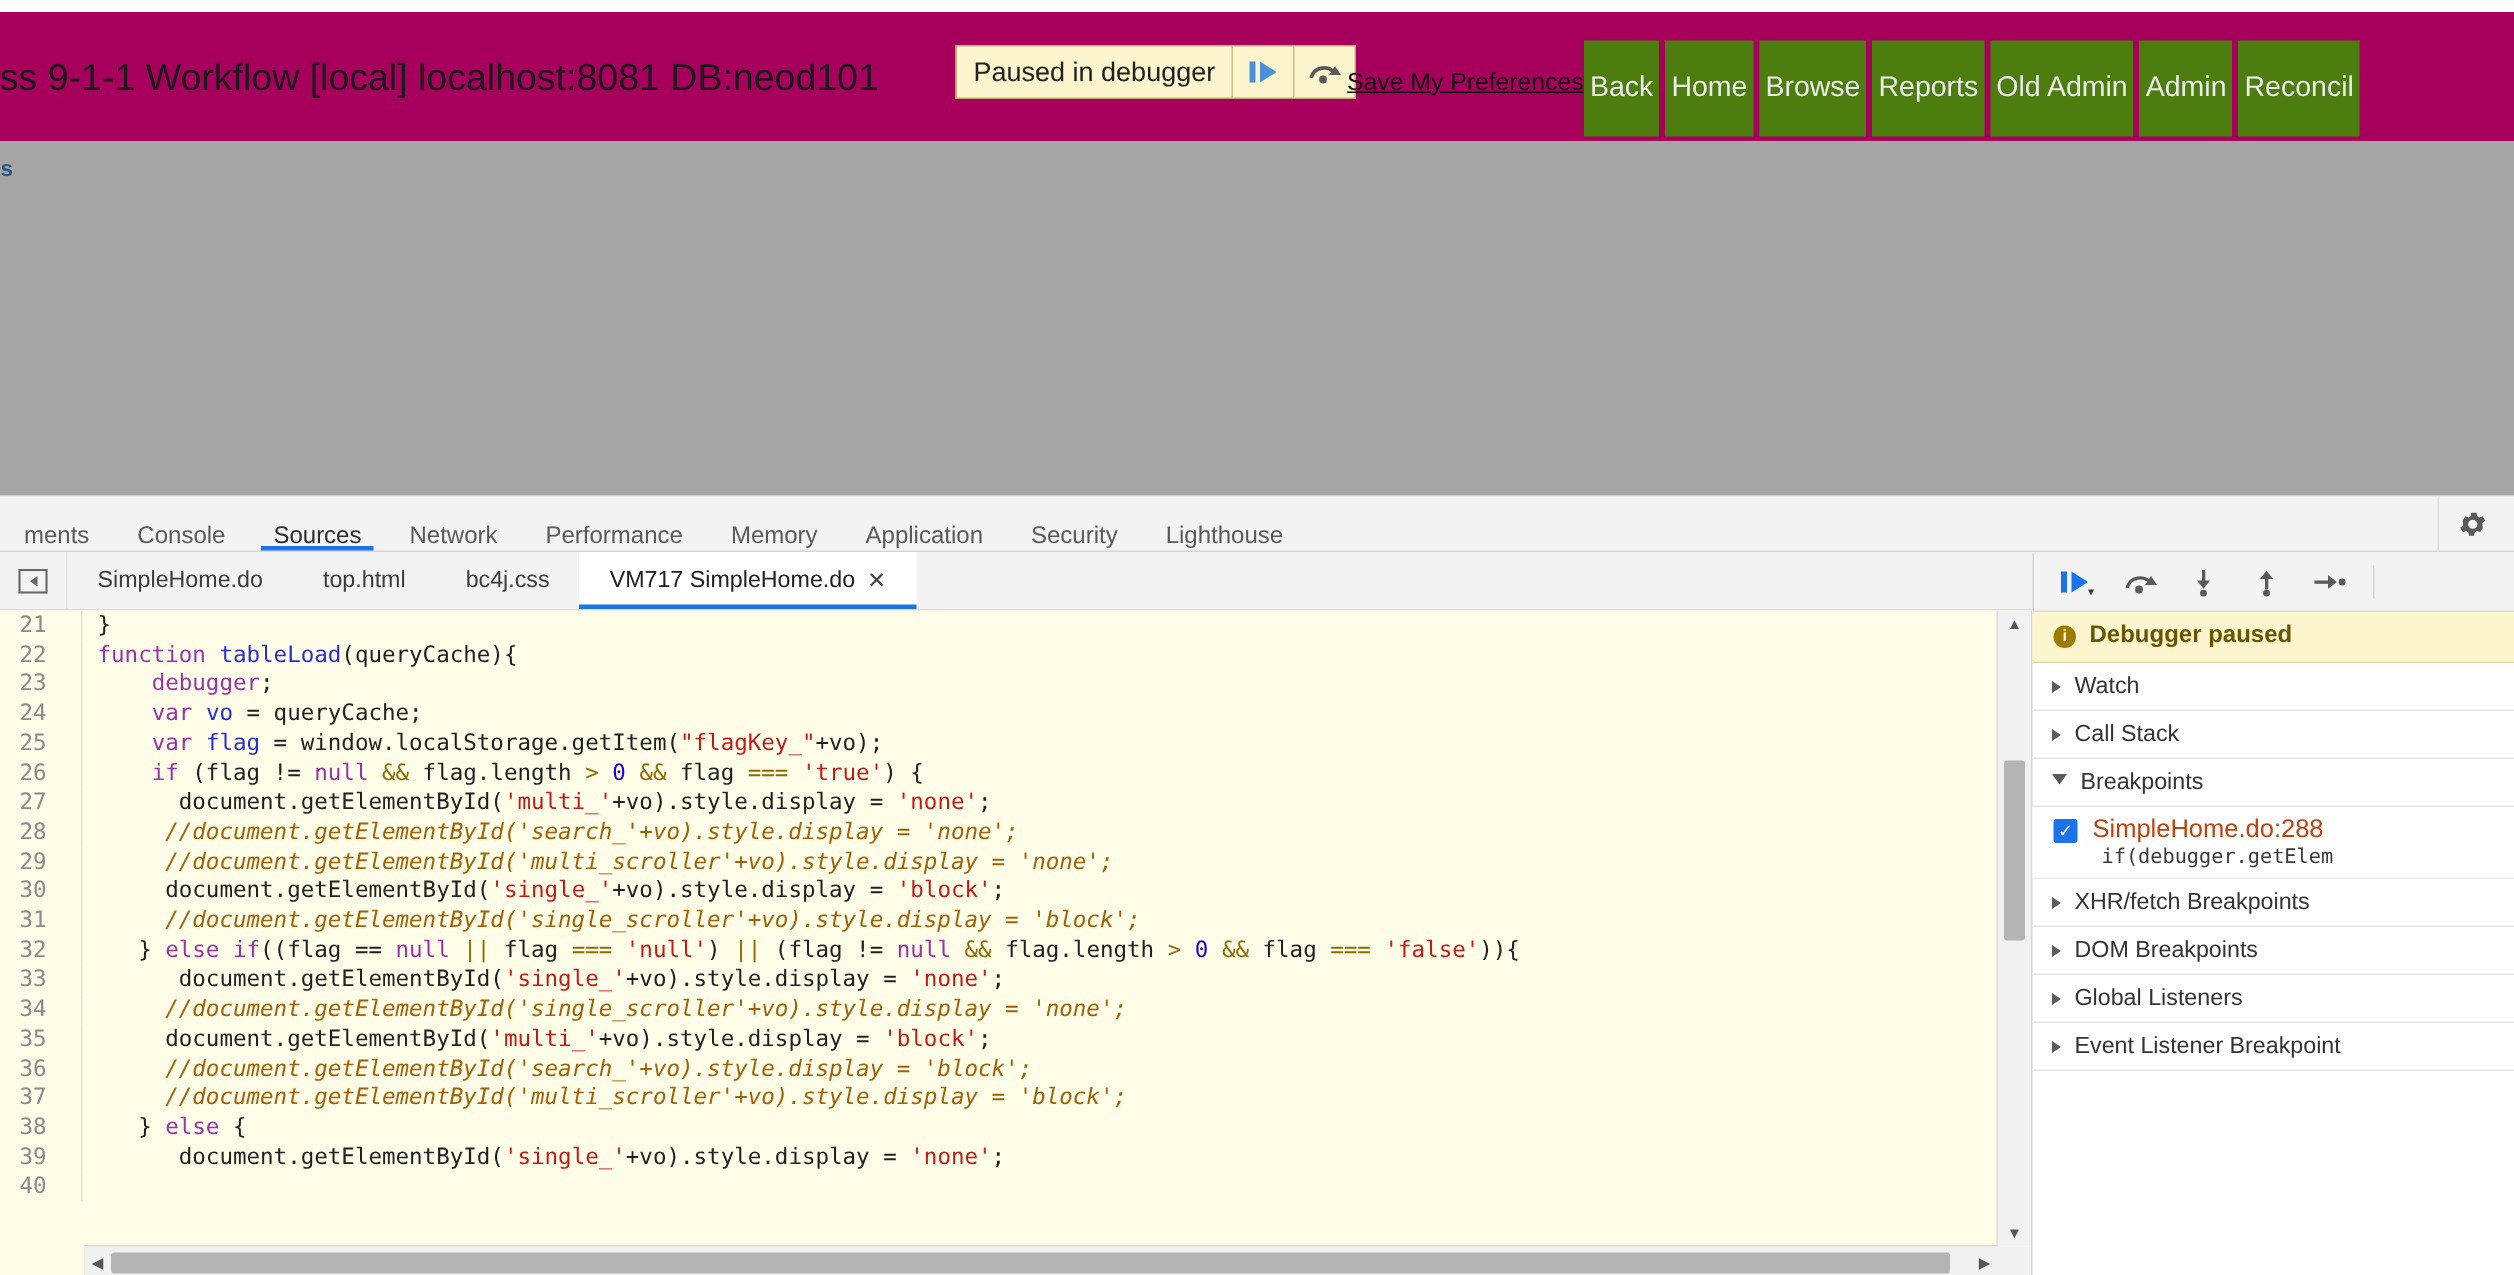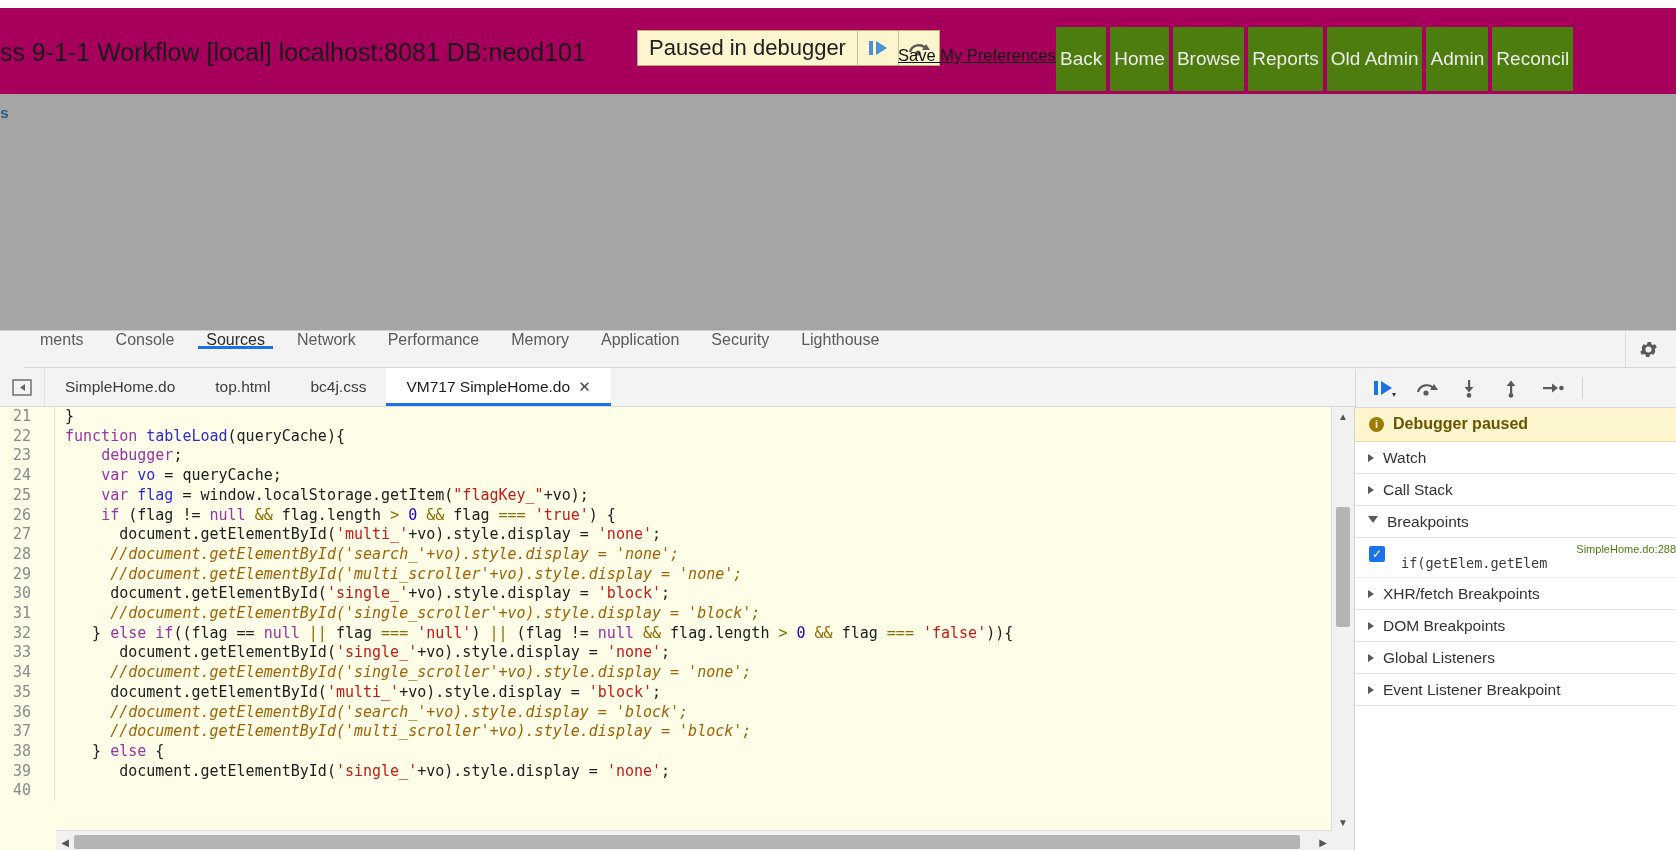--- a/index.html
+++ b/index.html
@@ -31,21 +31,21 @@
     position: absolute;
     left: 637px; top: 22px;
     height: 34px;
     background: #fdf5cd;
     border: 1px solid #b8ae76;
     display: flex; align-items: stretch;
   }
   .paused-pill .ptext {
     display: flex; align-items: center;
     padding: 0 11px;
-    font-size: 22px;
+    font-size: 18px;
     color: #202020;
     white-space: nowrap;
   }
   .paused-pill .pbtn {
     width: 40px;
     border-left: 1px solid #c9c08a;
     display: flex; align-items: center; justify-content: center;
     cursor: pointer;
   }
   .save-prefs {
@@ -96,22 +96,21 @@
     background: #f3f3f3;
     border-top: 1px solid #cfcfcf;
     font-family: "Liberation Sans", sans-serif;
   }
   .dt-tabbar {
     position: relative;
     height: 36px;
     background: #f3f3f3;
     border-bottom: 1px solid #d5d5d5;
     display: flex;
-    align-items: flex-start;
-    margin-left: 24px;
+    align-items: flex-end;
   }
   .dt-tabs { display: flex; align-items: stretch; }
   .dt-tab {
     display: flex; align-items: center;
     padding: 0 16px;
     font-size: 16px;
     color: #5a5a5a;
     white-space: nowrap;
     cursor: pointer;
     position: relative;
@@ -342,21 +341,21 @@
   .bp-check {
     position: absolute;
     left: 14px; top: 8px;
     width: 16px; height: 16px;
     background: #1a73e8;
     border-radius: 2px;
     color: #fff; font-size: 12px;
     display: flex; align-items: center; justify-content: center;
     cursor: pointer;
   }
-  .bp-title { font-size: 11px; color: #4d7c0f; white-space: nowrap; text-align: right; }
+  .bp-title { font-size: 17px; color: #c2410c; white-space: nowrap; }
   .bp-snippet {
     font-family: "DejaVu Sans Mono", monospace;
     font-size: 13.5px;
     color: #3a3a3a;
     white-space: nowrap;
     overflow: hidden;
     padding-left: 6px;
   }
 </style>
 </head>
@@ -531,21 +530,21 @@
           <span>Call Stack</span>
         </div>
         <div class="dbg-section">
           <span class="tri open"></span>
           <span>Breakpoints</span>
         </div>
 
         <div class="bp-item">
           <div class="bp-check">✓</div>
           <div class="bp-title">SimpleHome.do:288</div>
-          <div class="bp-snippet">if(getElem.getElem</div>
+          <div class="bp-snippet">if(debugger.getElem</div>
         </div>
 
         <div class="dbg-section">
           <span class="tri"></span>
           <span>XHR/fetch Breakpoints</span>
         </div>
         <div class="dbg-section">
           <span class="tri"></span>
           <span>DOM Breakpoints</span>
         </div>

